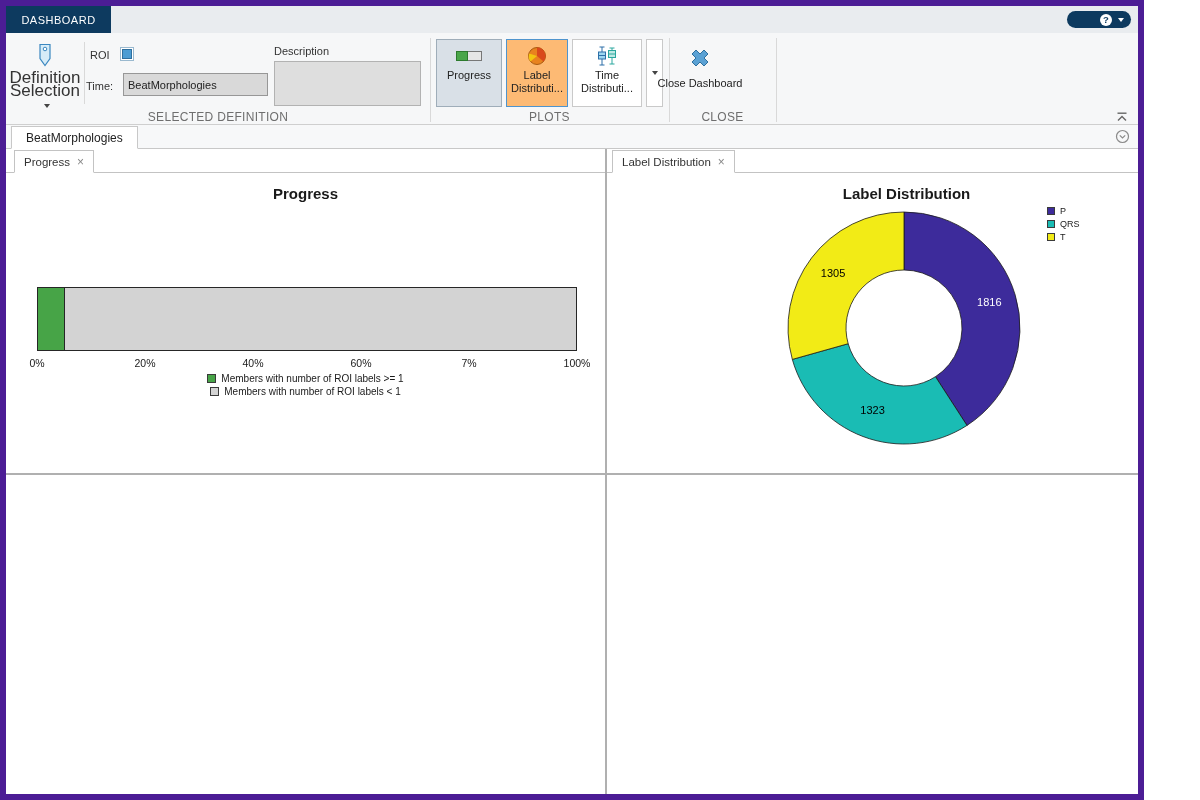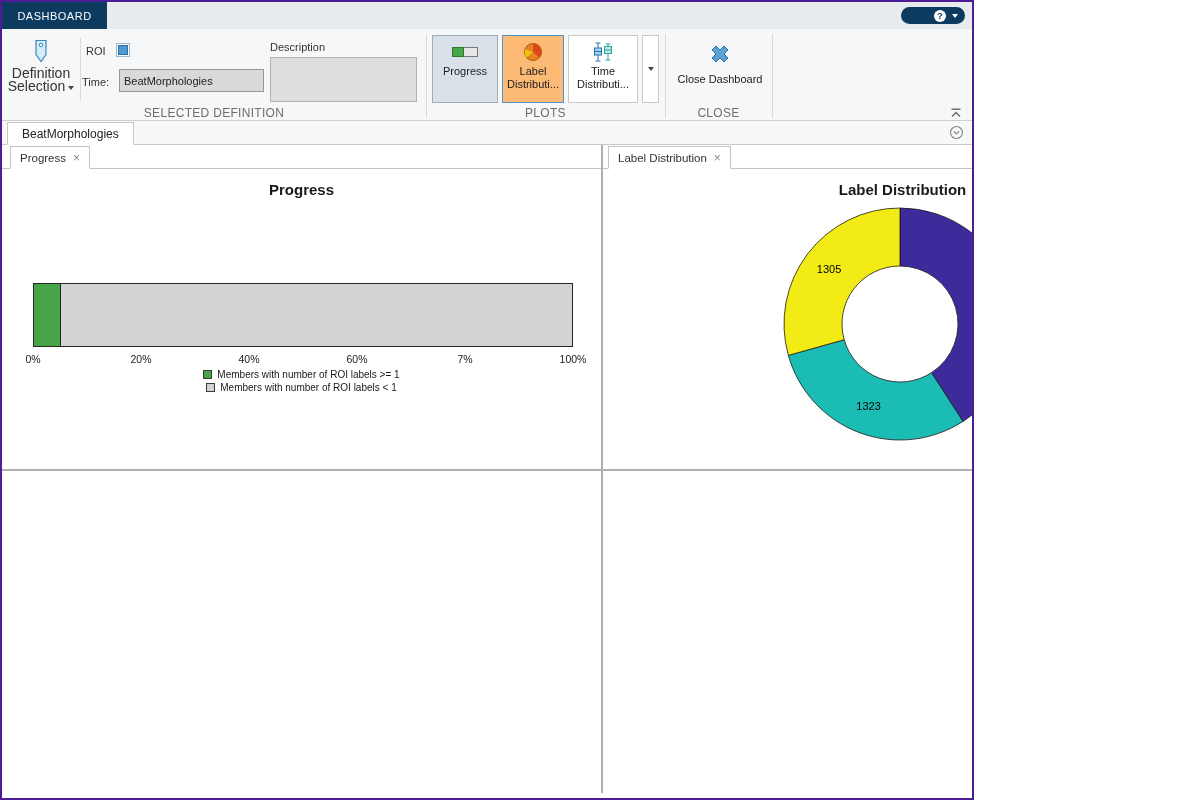--- a/index.html
+++ b/index.html
@@ -1,52 +1,52 @@
 <!DOCTYPE html>
 <html><head>
 <meta charset="utf-8">
 <style>
   * {margin:0; padding:0; box-sizing:border-box;}
   html,body {width:1200px; height:800px;}
   body {font-family:"Liberation Sans", sans-serif; background:#fff; cursor:default;}
-  #app {position:relative; width:974px; height:800px; overflow:hidden; background:#fff; border:2px solid #4c1d95;}
+  #app {position:relative; width:1144px; height:800px; overflow:hidden; background:#fff; border:6px solid #4c1d95;}
 
   
   .ribbon-tabbar {position:absolute; top:0; left:0; width:100%; height:27px; background:#e9ecef;}
   .ribbon-tab {position:absolute; left:0; top:0; width:105px; height:27px; background:#0d3a5f; color:#fff;
                font-size:11px; letter-spacing:.5px; display:flex; align-items:center; justify-content:center;}
   .help-pill {position:absolute; right:7px; top:5px; width:64px; height:17px; border-radius:9px; background:#0d3a5f;
               display:flex; align-items:center; justify-content:flex-end; padding-right:7px; gap:6px;}
   .help-q {width:12px; height:12px; border-radius:50%; background:#fff; color:#0d3a5f; font-size:9.5px; font-weight:bold;
            display:flex; align-items:center; justify-content:center;}
   .caret-down {width:0; height:0; border-left:3.5px solid transparent; border-right:3.5px solid transparent;
                border-top:4px solid currentColor; display:inline-block;}
   .caret-white {color:#fff;}
   .caret-dark {color:#444; margin-left:3px; vertical-align:1px;}
 
   
   .toolstrip {position:absolute; top:27px; left:0; width:100%; height:92px; background:#f6f7f8; border-bottom:1px solid #cfcfcf;}
   .def-btn {position:absolute; left:2px; top:3px; width:74px; height:82px; display:flex; flex-direction:column;
-            align-items:center; padding-top:6px; gap:3px; font-size:14px; color:#333;}
+            align-items:center; padding-top:6px; gap:3px; font-size:17px; color:#333;}
   .def-lines {text-align:center; line-height:13px;}
   .vsep {position:absolute; top:5px; height:84px; width:1px; background:#d9d9d9;}
   .vsep.faint {top:9px; height:62px;}
   .ts-label {position:absolute; font-size:11px; color:#333;}
   .ts-input {position:absolute; background:#d9d9d9; border:1px solid #979797; font-size:11px; color:#222;
              padding:0 4px; font-family:inherit;}
   .ts-textarea {position:absolute; background:#dedede; border:1px solid #b2b2b2; resize:none; font-family:inherit; font-size:11px;}
   .roi-icon {position:absolute;}
   .gallery-btn {position:absolute; top:6px; height:68px; border:1px solid #c9c9c9; background:#fff; display:flex;
                 flex-direction:column; align-items:center; padding-top:5px; font-size:11px; color:#222; line-height:12.5px;}
   .gallery-btn.selected-gray {background:#d9e0e7; border-color:#9fadb9;}
   .gallery-btn.selected-blue {background:#fdba74; border-color:#4f94cd;}
   .gicon {height:22px; display:flex; align-items:center; margin-bottom:2px;}
   .gallery-arrow {position:absolute; left:640px; top:6px; width:17px; height:68px; border:1px solid #c9c9c9; background:#fff;
                   display:flex; align-items:center; justify-content:center; color:#444;}
-  .close-btn {position:absolute; left:672px; top:6px; width:92px; height:68px; display:flex; flex-direction:column;
+  .close-btn {position:absolute; left:648px; top:6px; width:92px; height:68px; display:flex; flex-direction:column;
               align-items:center; padding-top:8px; gap:8px; font-size:11px; color:#222;}
   .caption {position:absolute; top:77px; font-size:12px; color:#6e6e6e; text-align:center; letter-spacing:.3px;}
   .collapse-btn {position:absolute; right:8px; top:78px; width:16px; height:12px; display:flex; align-items:center; justify-content:center;}
 
   
   .docbar {position:absolute; top:119px; left:0; width:100%; height:24px; background:#f7f8f9; border-bottom:1px solid #c8c8c8;}
   .doc-tab {position:absolute; left:5px; top:1px; height:23px; padding:0 14px; background:#fff; border:1px solid #c8c8c8;
             border-bottom:1px solid #fff; font-size:12px; color:#222; display:flex; align-items:center;}
   .doc-actions {position:absolute; right:8px; top:4px; width:15px; height:15px;}
 

